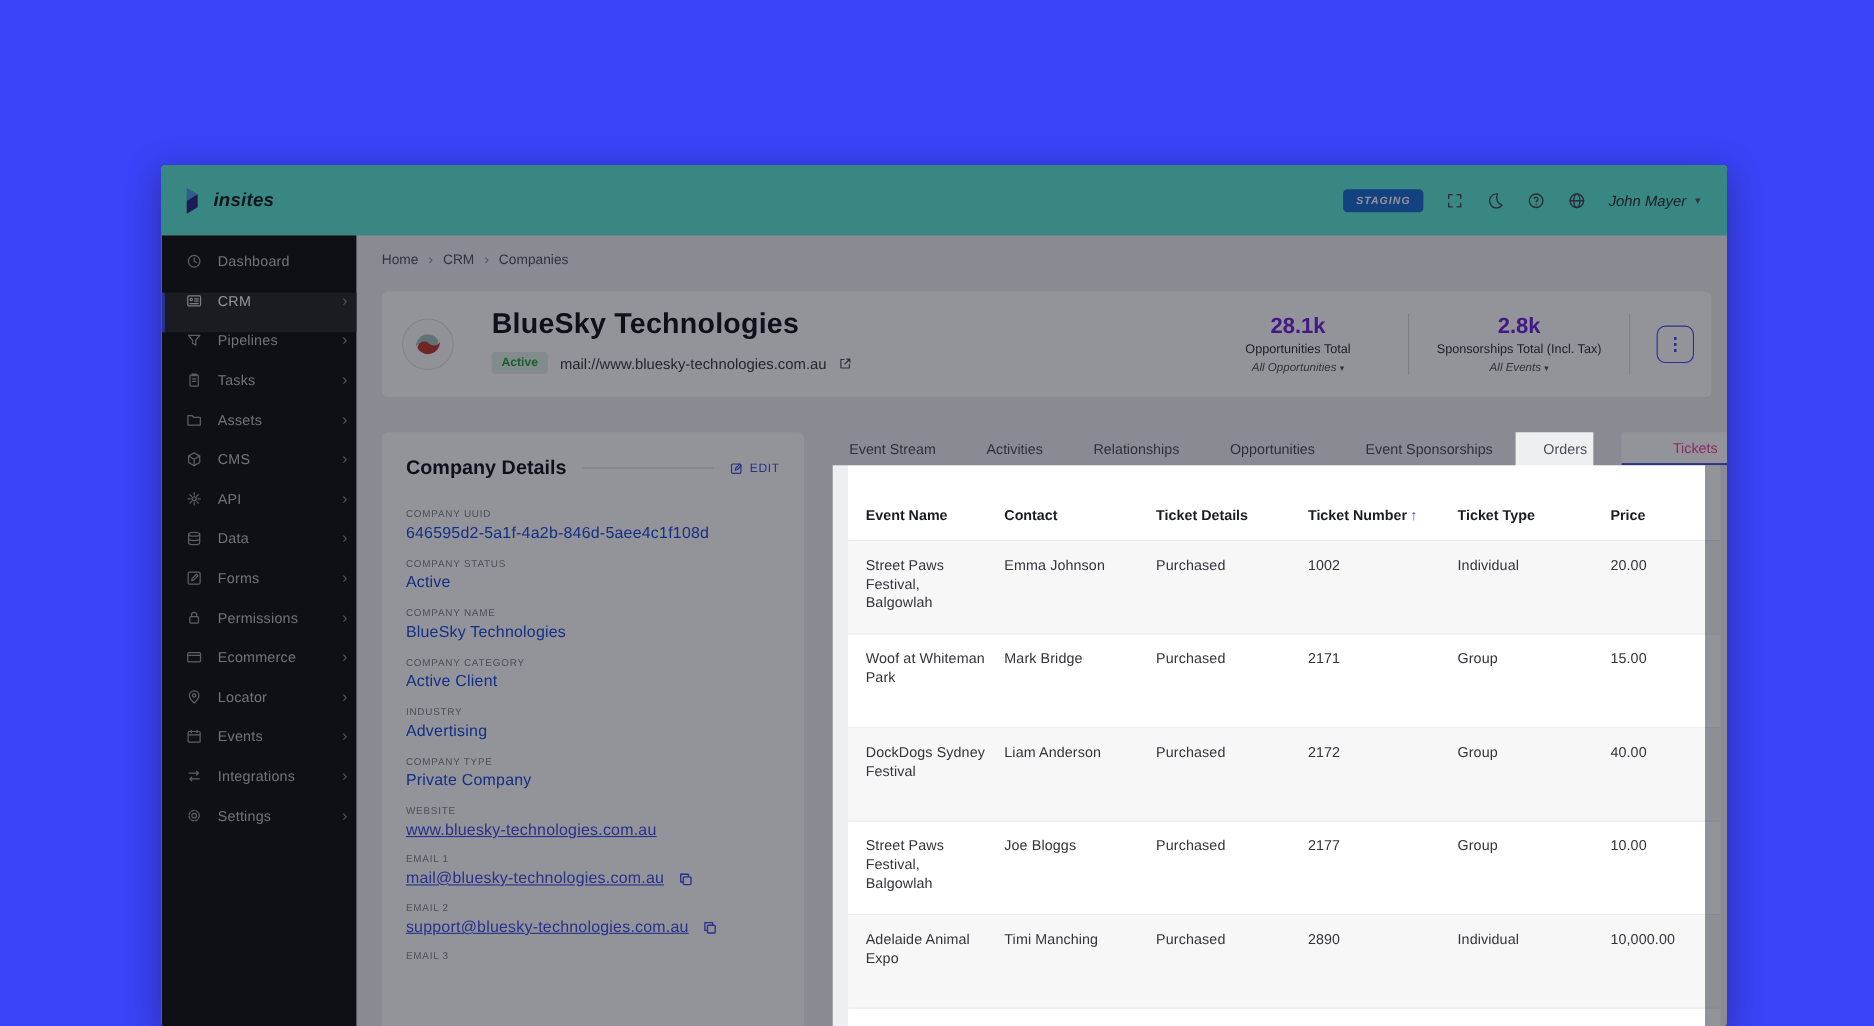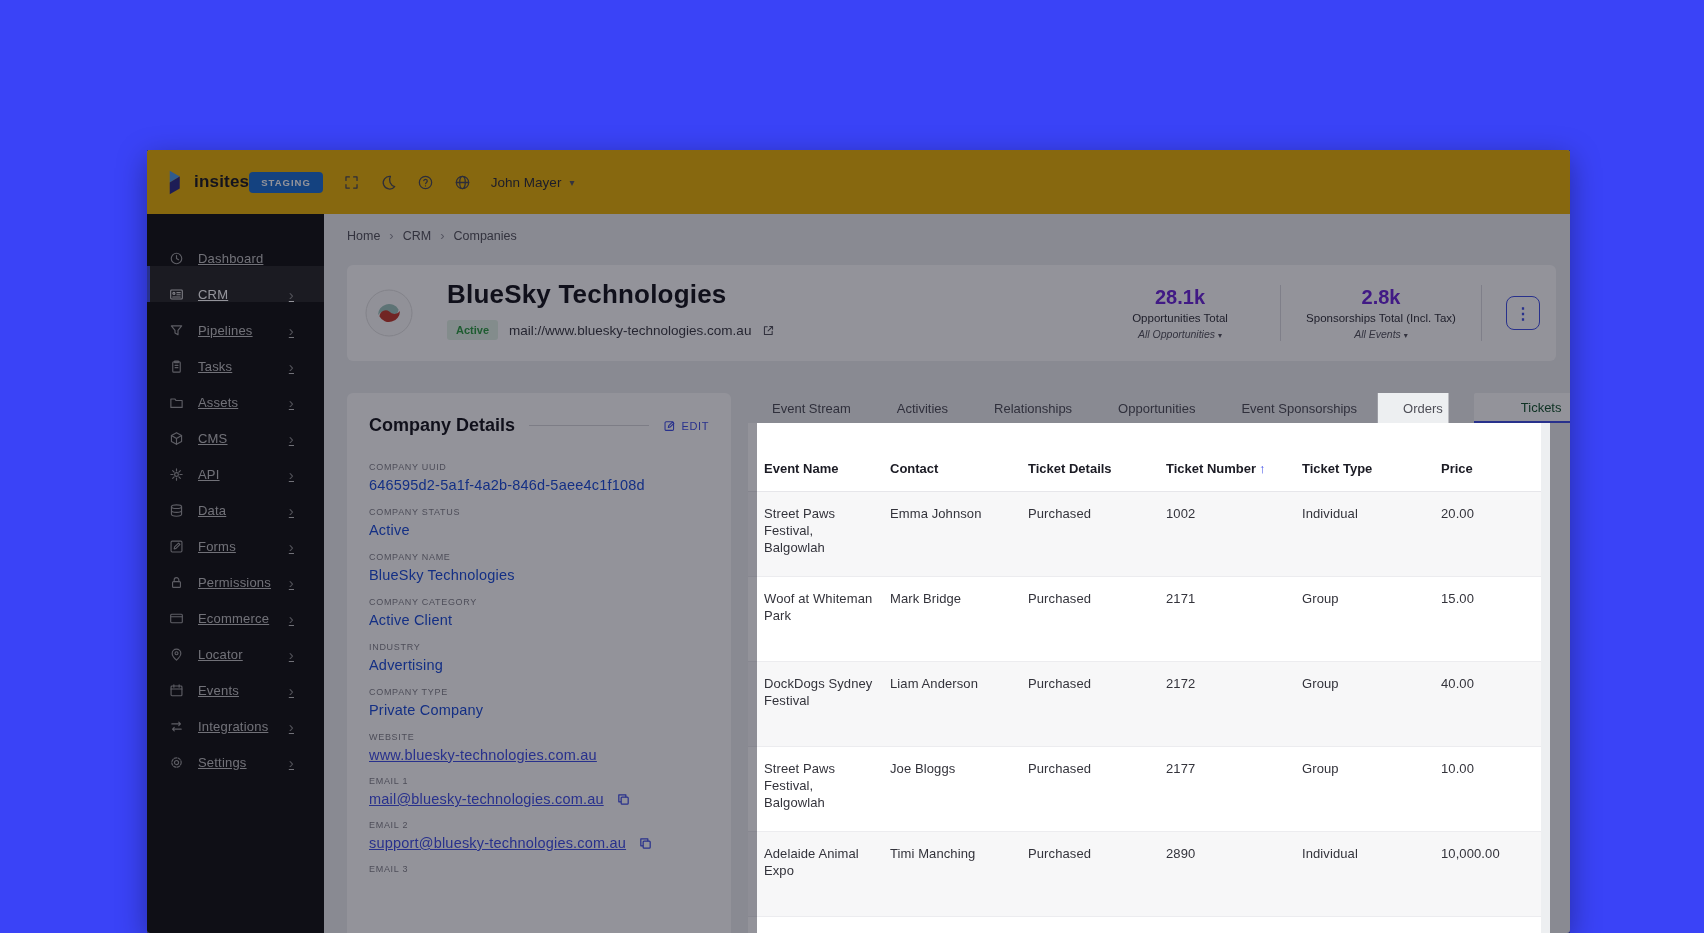--- a/index.html
+++ b/index.html
@@ -1,31 +1,31 @@
 <!DOCTYPE html>
 <html><head>
 <meta charset="utf-8">
 <style>
   html,body{margin:0;padding:0;}
   body{width:1704px;height:933px;overflow:hidden;font-family:"Liberation Sans","DejaVu Sans",sans-serif;}
   .page{position:relative;width:1704px;height:933px;background:#3A43F7;}
   .app{position:absolute;left:147px;top:150px;width:1423px;height:783px;background:#EDEFF1;border-radius:3px;overflow:hidden;box-shadow:0 8px 30px rgba(0,0,0,.35);}
   
-  .appheader{position:absolute;left:0;top:0;right:0;height:64px;background:#eab308;display:flex;align-items:center;padding:0 24px 0 20px;box-sizing:border-box;}
+  .appheader{position:absolute;left:0;top:0;right:0;height:64px;background:#5eead4;display:flex;align-items:center;justify-content:space-between;padding:0 24px 0 20px;box-sizing:border-box;font-style:italic;}
   .logo{display:flex;align-items:center;gap:7px;}
   .logo-text{font-size:17px;font-weight:700;color:#1c1c22;letter-spacing:.2px;}
   .hright{display:flex;align-items:center;gap:20px;}
   .staging{background:#1E6FD0;color:#fff;font-size:9.5px;font-weight:700;letter-spacing:1px;padding:5px 12px;border-radius:4px;}
   .hicon{color:#4a4a52;display:inline-flex;cursor:pointer;}
   .hicon svg{width:17px;height:17px;}
   .user{display:flex;align-items:center;gap:8px;font-size:13.5px;color:#2e2e36;cursor:pointer;}
   .user .caret{font-size:10px;color:#55555e;}
   
   .sidebar{position:absolute;left:0;top:64px;width:177px;bottom:0;background:#151515;padding-top:16px;box-sizing:border-box;}
-  .sb-item{position:relative;height:36px;display:flex;align-items:flex-end;padding:0 30px 0 22px;color:#c2c2c2;font-size:13px;cursor:pointer;letter-spacing:.2px;text-decoration:underline;}
+  .sb-item{position:relative;height:36px;display:flex;align-items:flex-start;padding:0 8px 0 22px;color:#c2c2c2;font-size:13px;cursor:pointer;letter-spacing:.2px;}
   .sb-item .sb-icon{display:inline-flex;margin-right:14px;opacity:.8;}
   .sb-item .sb-icon svg{width:15px;height:15px;}
   .sb-item .sb-chev{margin-left:auto;color:#8a8a8a;font-size:15px;line-height:1;}
   .sb-item.is-active{background:#2a2a2a;color:#ffffff;}
   .sb-item.is-active::before{content:"";position:absolute;left:0;top:0;bottom:0;width:3px;background:#4150E6;}
   
   .main{position:absolute;left:177px;top:64px;right:0;bottom:0;}
   .breadcrumb{position:absolute;left:23px;top:14px;display:flex;align-items:center;gap:9px;font-size:12.5px;color:#54545c;}
   .breadcrumb a{color:#54545c;text-decoration:none;cursor:pointer;}
   .breadcrumb .sep{color:#90909a;font-size:13px;}
@@ -58,23 +58,23 @@
   .field{margin-bottom:13px;}
   .flabel{font-size:9px;letter-spacing:.7px;color:#84848c;margin-bottom:5px;}
   .fval{font-size:14.5px;color:#1d4ed8;letter-spacing:.2px;line-height:17px;}
   .fval-link-wrap{display:flex;align-items:center;margin-top:2px;}
   .fval-link{font-size:14.5px;color:#4150E6;text-decoration:underline;cursor:pointer;letter-spacing:.2px;}
   .copy-btn{display:inline-flex;margin-left:12px;color:#4150E6;cursor:pointer;}
   .copy-btn svg{width:15px;height:15px;}
   
   .tabs{position:absolute;left:433px;top:179px;width:793px;height:30px;display:flex;align-items:stretch;gap:16px;}
   .tab{display:flex;align-items:center;padding:0 15px;font-size:13px;color:#4f4f58;cursor:pointer;white-space:nowrap;box-sizing:border-box;}
-  .tab.is-active{background:#fff;color:#14532d;font-weight:500;border-bottom:2px solid #4150E6;border-radius:2px 2px 0 0;padding-left:47px;}
-  
-  .table-panel{position:absolute;left:424px;top:209px;width:793px;bottom:0;background:#fff;overflow:hidden;}
+  .tab.is-active{background:#fff;color:#ec4899;font-weight:500;border-bottom:2px solid #4150E6;border-radius:2px 2px 0 0;padding-left:47px;}
+  
+  .table-panel{position:absolute;left:447px;top:209px;width:793px;bottom:0;background:#fff;overflow:hidden;}
   .trow{display:grid;grid-template-columns:126px 138px 138px 136px 139px 1fr;padding-left:16px;box-sizing:border-box;}
   .thead{height:69px;align-items:end;border-bottom:1px solid #E6E6EA;}
   .th{font-size:13px;font-weight:700;color:#1b1b24;padding-bottom:15px;padding-right:10px;}
   .sort-arrow{color:#4150E6;font-weight:400;margin-left:3px;}
   .tr{height:85px;border-bottom:1px solid #ECECEF;}
   .tr:nth-child(odd){background:#F7F7F8;}
   .td{font-size:13px;color:#33333b;padding-top:13px;padding-right:14px;line-height:17px;letter-spacing:.1px;}
   
   .dim{position:absolute;left:0;top:0;pointer-events:none;}
 </style>

